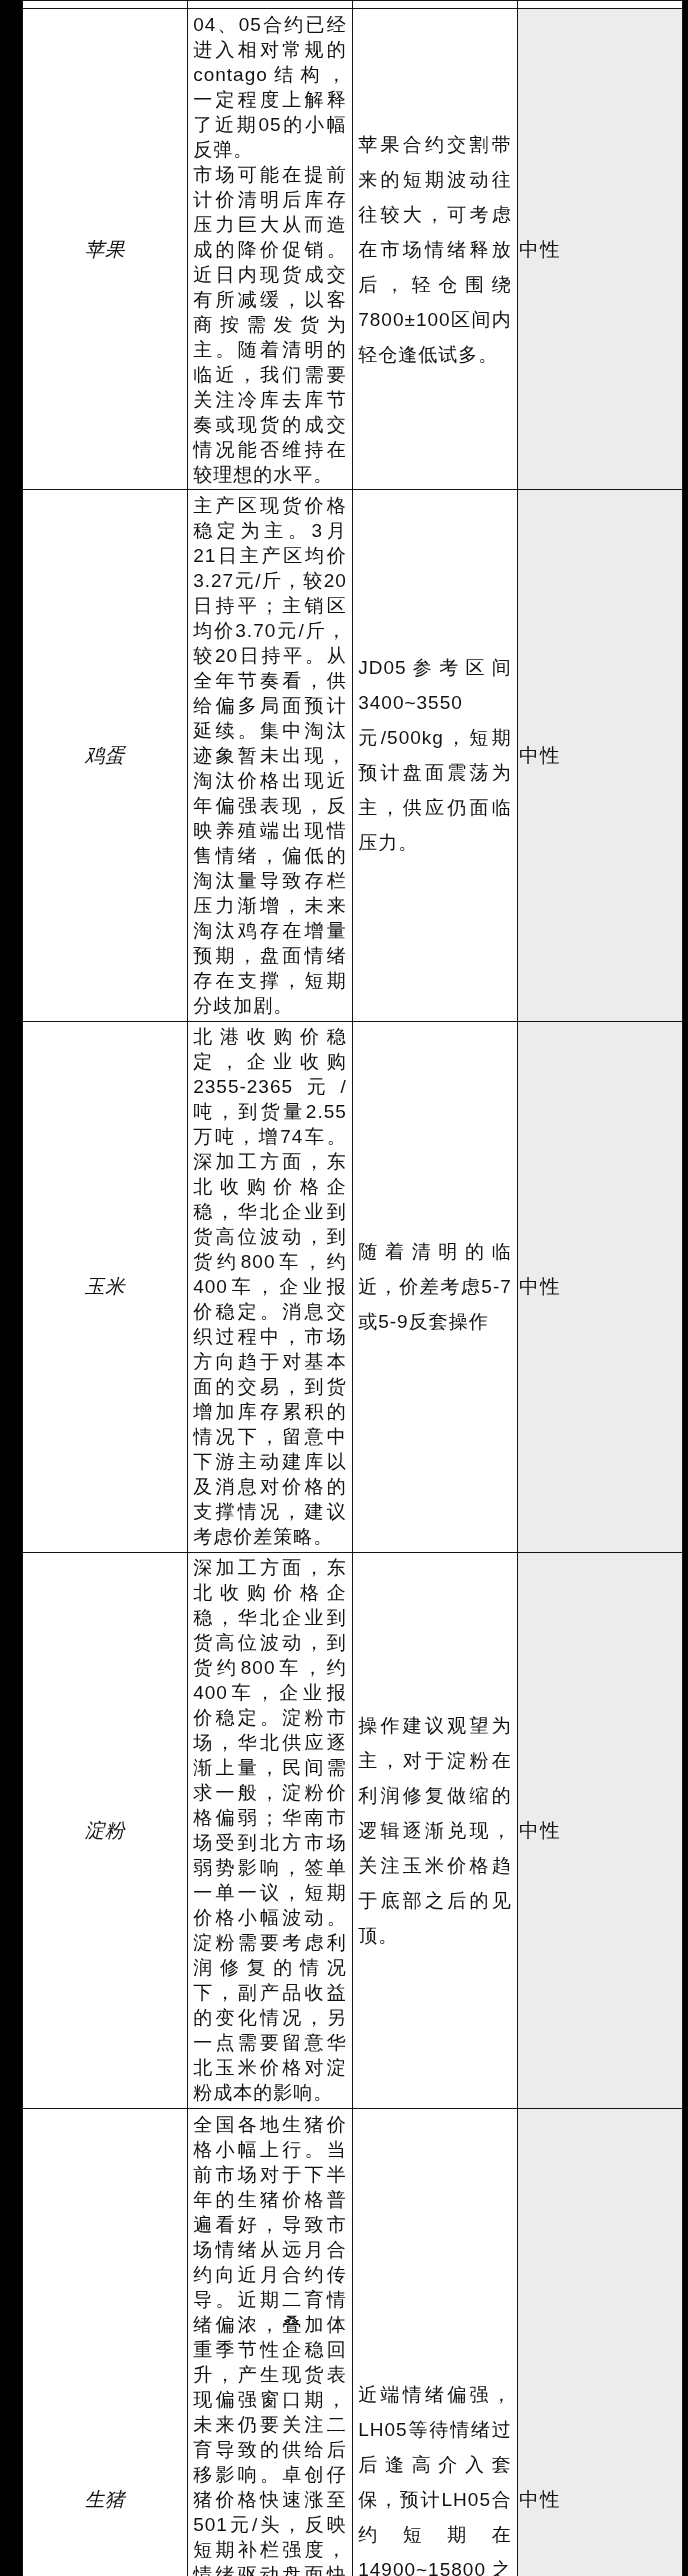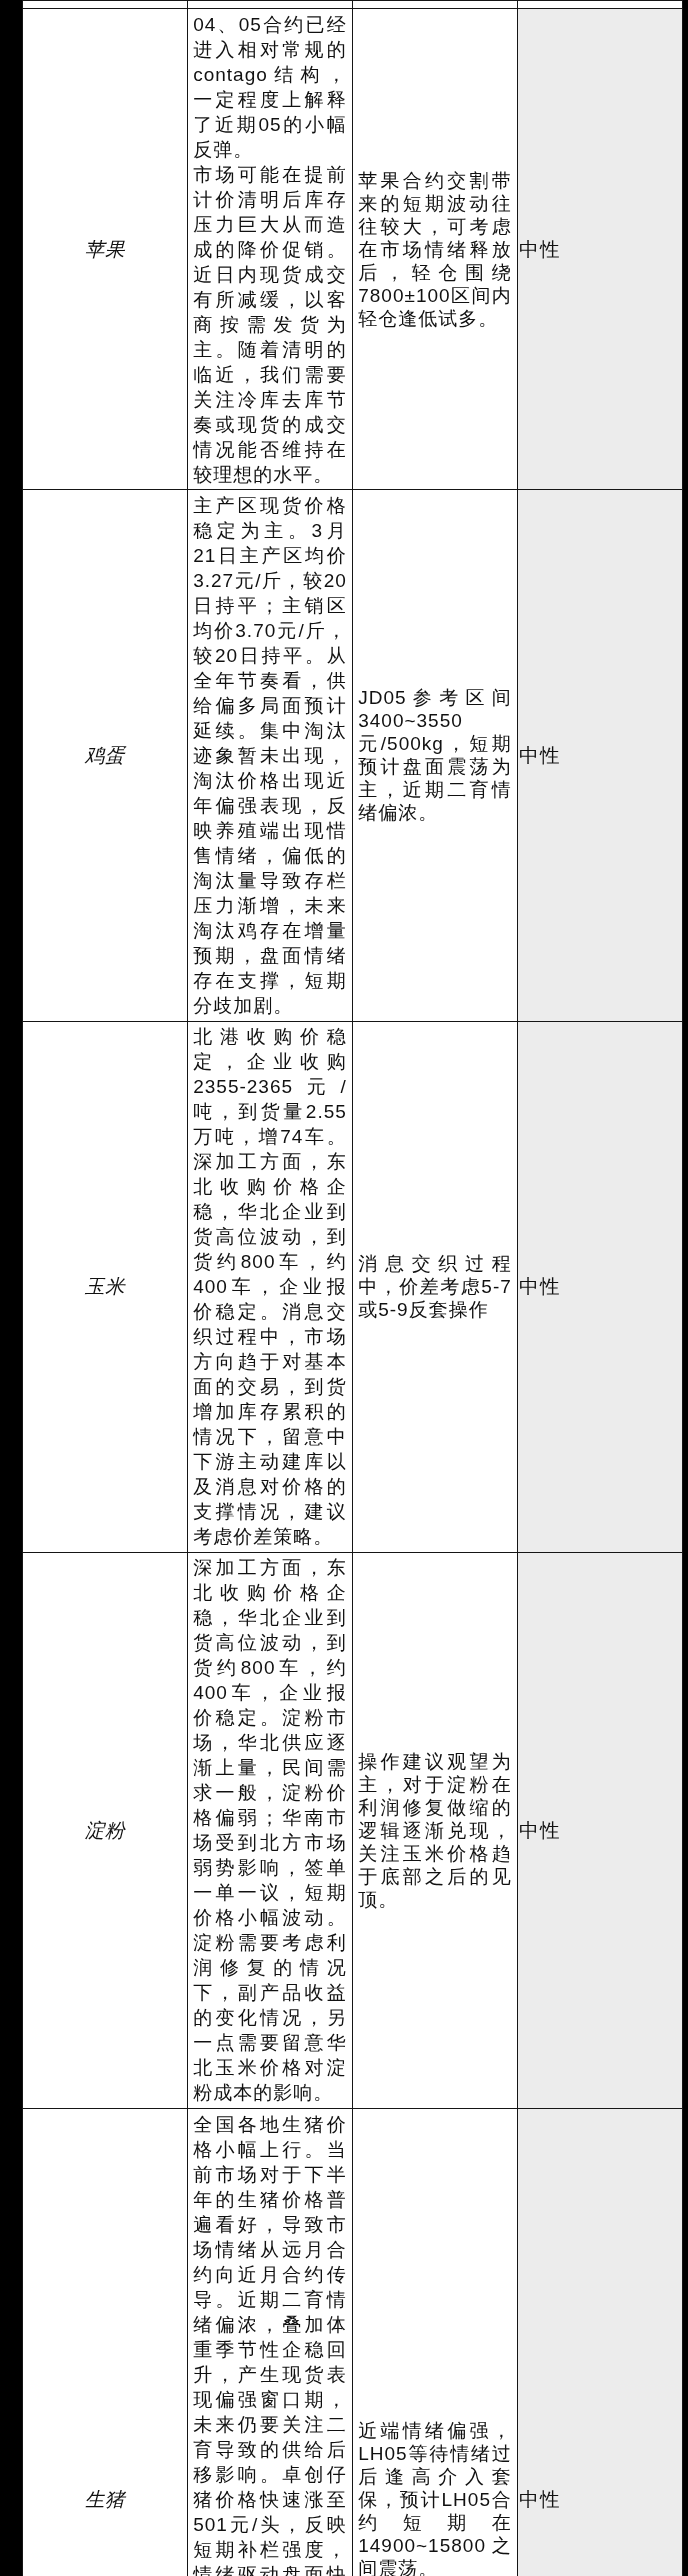--- a/index.html
+++ b/index.html
@@ -5,21 +5,21 @@
   html,body{margin:0;padding:0;background:#000;}
   body{width:688px;font-family:"Liberation Sans", sans-serif;}
   .page{width:688px;background:#000;}
   .inset{margin:0 5.2px 0 22px;}
 
   
   table.commodity{border-collapse:collapse;width:661px;background:#fff;table-layout:fixed;}
   table.commodity td{border:1.3px solid #151515;color:#111;vertical-align:middle;overflow:hidden;}
   td.c-name{width:58px;text-align:center;font-size:19.6px;letter-spacing:0.7px;font-style:italic;}
   td.c-analysis{width:295px;font-size:19px;line-height:25px;letter-spacing:1px;padding:2.6px 5.2px;white-space:pre-line;text-align:justify;}
-  td.c-advice{width:195px;font-size:19px;line-height:23px;letter-spacing:1px;padding:2.6px 5.2px;text-align:justify;}
+  td.c-advice{width:195px;font-size:19px;line-height:35px;letter-spacing:1px;padding:2.6px 5.2px;text-align:justify;}
   td.c-rating{width:73px;text-align:left;font-size:19.6px;background:#ececec;letter-spacing:1.3px;}
   tr.stub td{height:5.2px;border-top:1.3px solid #151515;}
   tr.r-apple{height:289px;}
   tr.r-egg{height:260px;}
   tr.r-corn{height:279px;}
   tr.r-starch{height:277px;}
   tr.r-hog{height:411px;}
 </style>
 </head>
 <body>
@@ -40,28 +40,28 @@
         <td class="c-name">苹果</td>
         <td class="c-analysis">04、05合约已经进入相对常规的contago结构，一定程度上解释了近期05的小幅反弹。
 市场可能在提前计价清明后库存压力巨大从而造成的降价促销。近日内现货成交有所减缓，以客商按需发货为主。随着清明的临近，我们需要关注冷库去库节奏或现货的成交情况能否维持在较理想的水平。</td>
         <td class="c-advice">苹果合约交割带来的短期波动往往较大，可考虑在市场情绪释放后，轻仓围绕7800±100区间内轻仓逢低试多。</td>
         <td class="c-rating">中性</td>
       </tr>
 
       <tr class="r-egg">
         <td class="c-name">鸡蛋</td>
         <td class="c-analysis">主产区现货价格稳定为主。3月21日主产区均价3.27元/斤，较20日持平；主销区均价3.70元/斤，较20日持平。从全年节奏看，供给偏多局面预计延续。集中淘汰迹象暂未出现，淘汰价格出现近年偏强表现，反映养殖端出现惜售情绪，偏低的淘汰量导致存栏压力渐增，未来淘汰鸡存在增量预期，盘面情绪存在支撑，短期分歧加剧。</td>
-        <td class="c-advice">JD05参考区间3400~3550元/500kg，短期预计盘面震荡为主，近期二育情绪偏浓。</td>
+        <td class="c-advice">JD05参考区间3400~3550元/500kg，短期预计盘面震荡为主，供应仍面临压力。</td>
         <td class="c-rating">中性</td>
       </tr>
 
       <tr class="r-corn">
         <td class="c-name">玉米</td>
         <td class="c-analysis">北港收购价稳定，企业收购2355-2365元/吨，到货量2.55万吨，增74车。深加工方面，东北收购价格企稳，华北企业到货高位波动，到货约800车，约400车，企业报价稳定。消息交织过程中，市场方向趋于对基本面的交易，到货增加库存累积的情况下，留意中下游主动建库以及消息对价格的支撑情况，建议考虑价差策略。</td>
-        <td class="c-advice">消息交织过程中，价差考虑5-7或5-9反套操作</td>
+        <td class="c-advice">随着清明的临近，价差考虑5-7或5-9反套操作</td>
         <td class="c-rating">中性</td>
       </tr>
 
       <tr class="r-starch">
         <td class="c-name">淀粉</td>
         <td class="c-analysis">深加工方面，东北收购价格企稳，华北企业到货高位波动，到货约800车，约400车，企业报价稳定。淀粉市场，华北供应逐渐上量，民间需求一般，淀粉价格偏弱；华南市场受到北方市场弱势影响，签单一单一议，短期价格小幅波动。淀粉需要考虑利润修复的情况下，副产品收益的变化情况，另一点需要留意华北玉米价格对淀粉成本的影响。</td>
         <td class="c-advice">操作建议观望为主，对于淀粉在利润修复做缩的逻辑逐渐兑现，关注玉米价格趋于底部之后的见顶。</td>
         <td class="c-rating">中性</td>
       </tr>
 

